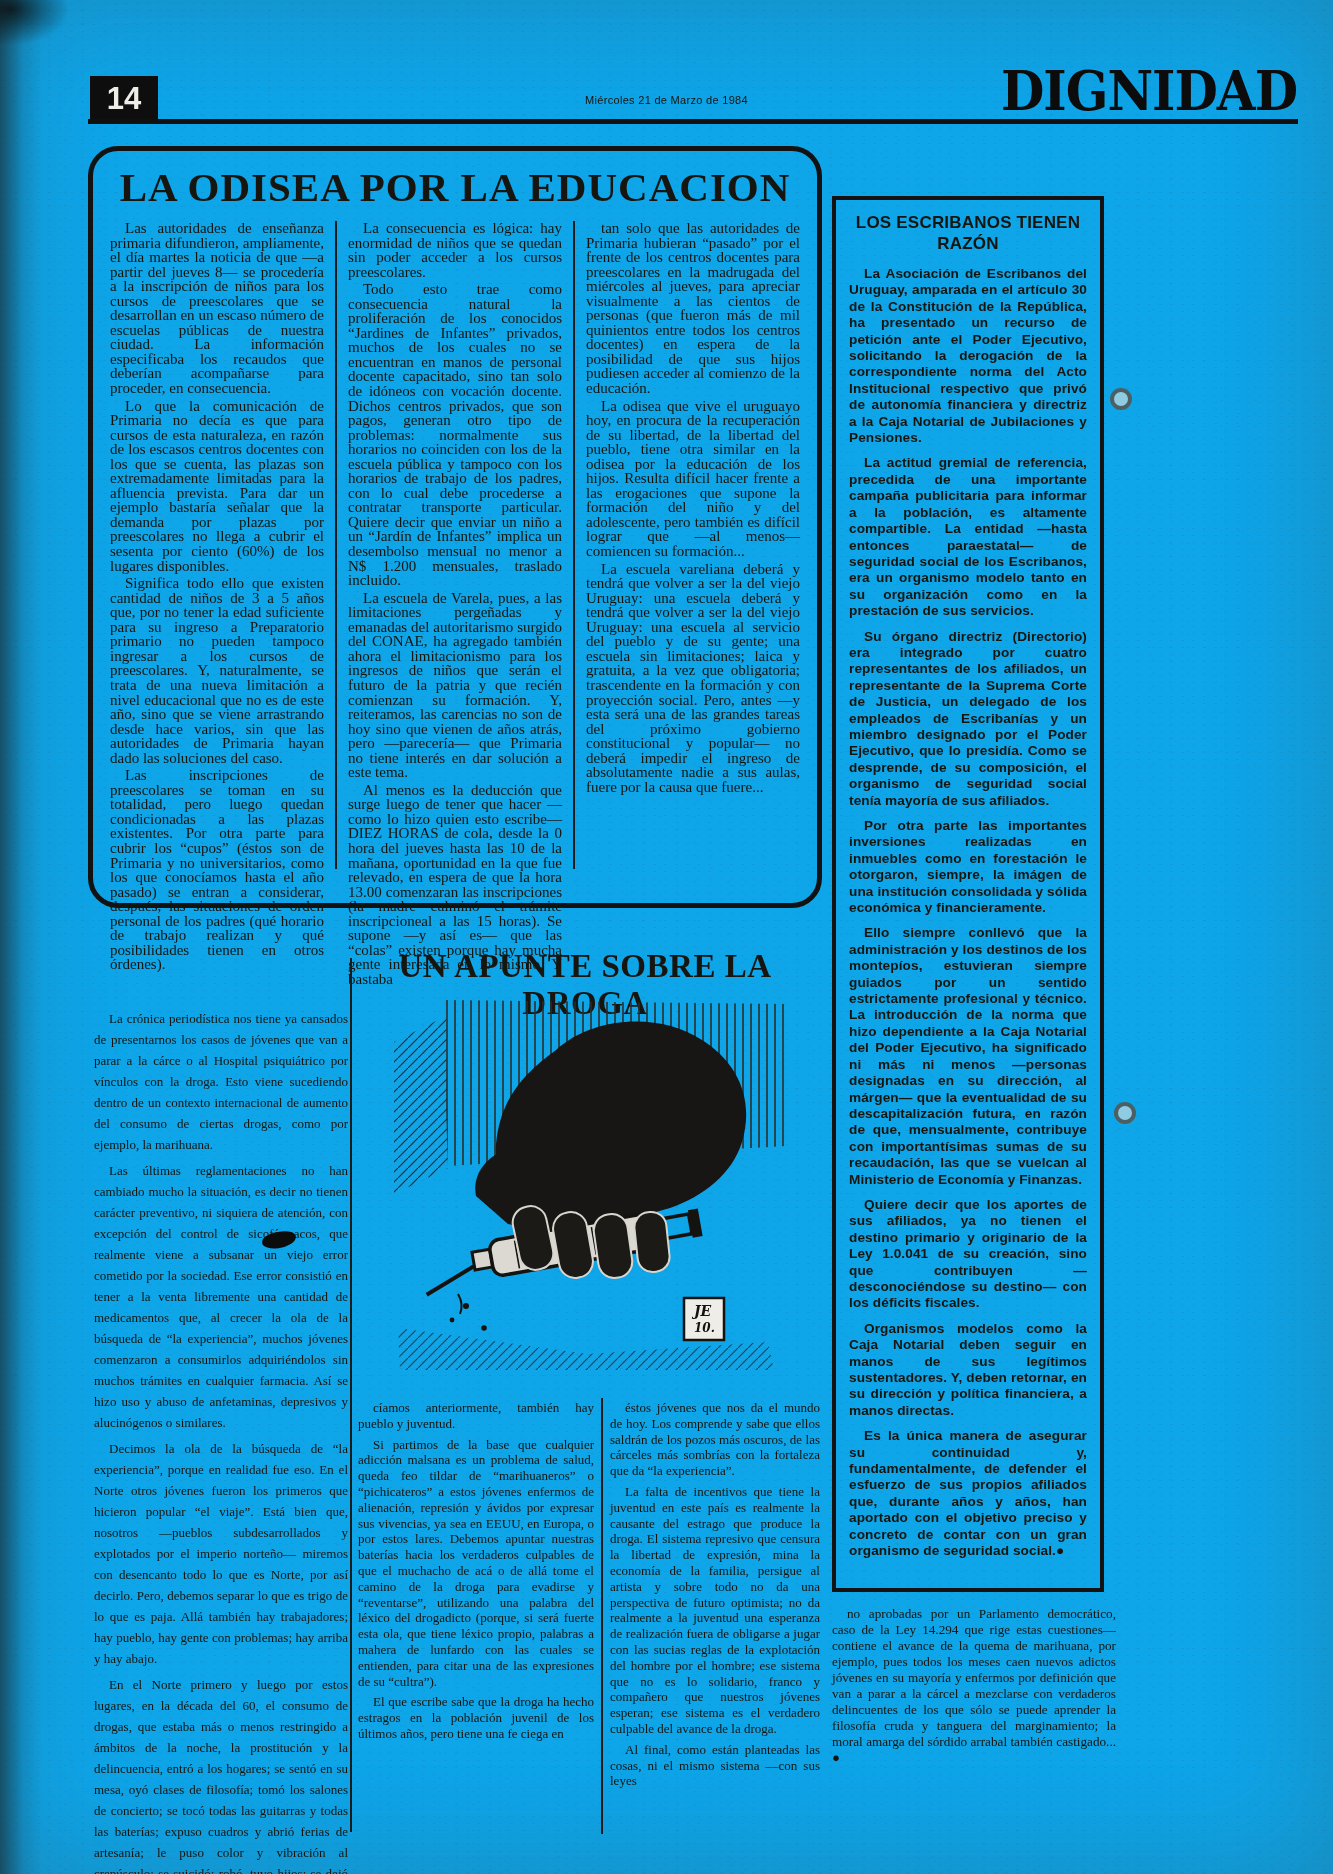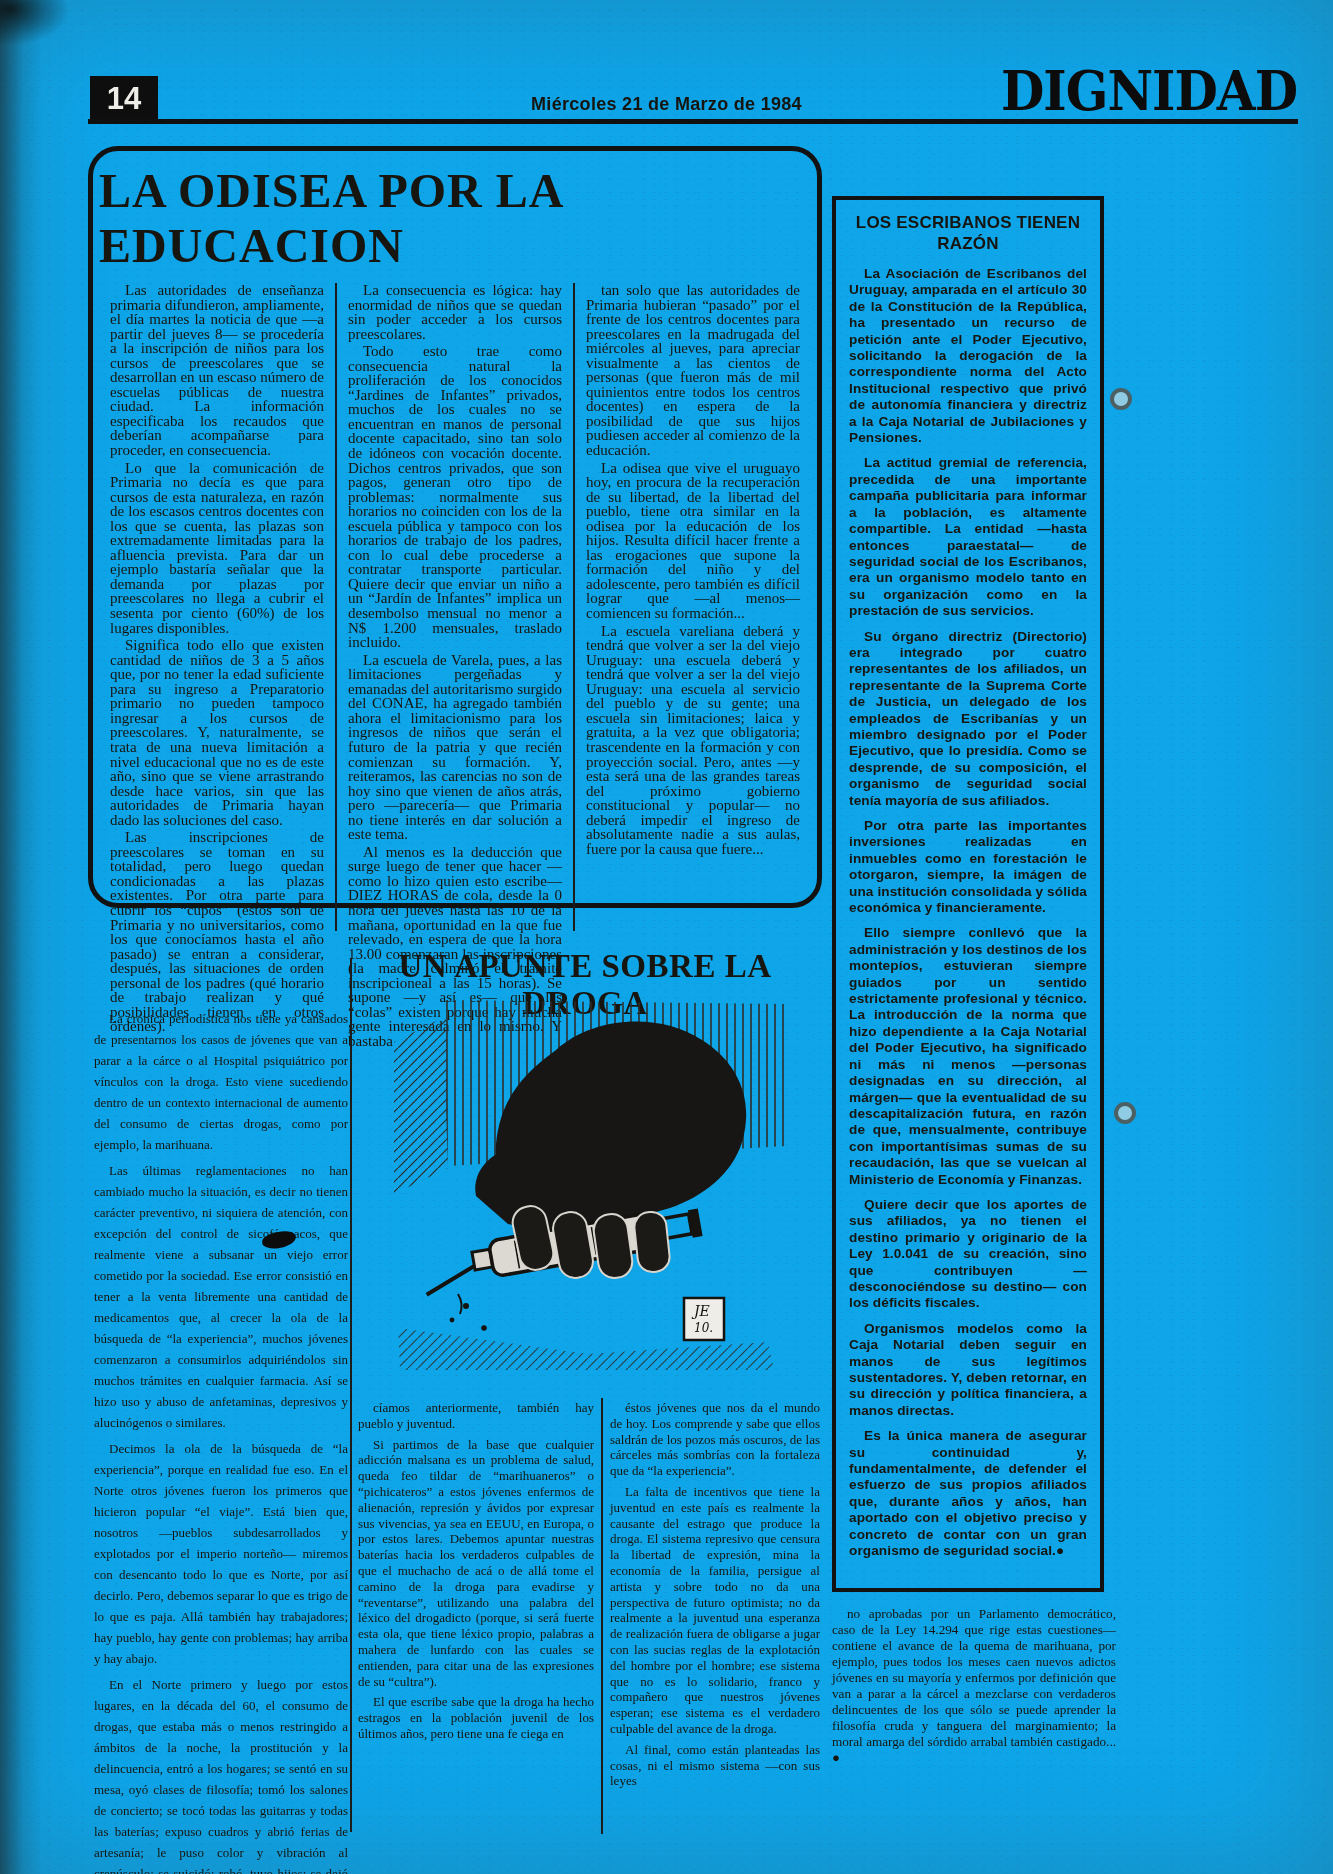--- a/index.html
+++ b/index.html
@@ -23,29 +23,29 @@
     background: linear-gradient(90deg, rgba(25,22,18,.55), rgba(25,22,18,.12) 55%, transparent); }
   .blotch-tl { position:absolute; left:0; top:0; width:70px; height:46px;
     background: radial-gradient(ellipse at 15% 20%, rgba(10,10,8,.8), transparent 70%); }
 
   
   .top-rule { position:absolute; left:88px; top:119px; width:1210px; height:5px; background:#101010; }
   .pageno { position:absolute; left:90px; top:76px; width:68px; height:46px; background:#0e0e0e;
     color:#efede8; font-family:"Liberation Sans",sans-serif; font-weight:bold; font-size:31px;
     display:flex; align-items:center; justify-content:center; }
   .date { position:absolute; left:0; top:94px; width:100%; text-align:center;
-    font-family:"Liberation Sans",sans-serif; font-weight:bold; font-size:18px; letter-spacing:.3px; }
+    font-family:"Liberation Sans",sans-serif; font-weight:normal; font-size:11px; letter-spacing:.3px; }
   .masthead { position:absolute; right:36px; top:62px;
     font-family:"DejaVu Serif", serif; font-weight:900; font-size:50px; letter-spacing:-1px;
     transform: scaleY(1.08); color:#0c0c0c; }
 
   
   .edu-box { position:absolute; left:88px; top:146px; width:734px; height:762px;
     border:5px solid #121212; border-radius:30px; padding:10px 6px 8px; background:transparent; }
-  .edu-title { font-weight:bold; font-size:48px; letter-spacing:1px;
+  .edu-title { text-align:center; font-weight:bold; font-size:41px; letter-spacing:1px;
     font-family:"Liberation Serif",serif; margin:2px 0 10px; }
   .edu-cols { display:flex; height:648px; }
   .edu-col { flex:1; padding:0 11px; font-size:15px; line-height:14.55px; text-align:justify; }
   .edu-col + .edu-col { border-left:2px solid #1c1c1c; }
   .edu-col p, .body-col p, .sidebar-text p, .cont-text p { text-indent:15px; margin-bottom:3px; }
 
   
   .sidebar-box { position:absolute; left:832px; top:196px; width:272px; height:1396px;
     border:4px solid #121212; padding:12px 13px 8px; }
   .sidebar-title { text-align:center; font-family:"Liberation Sans",sans-serif; font-weight:bold;
@@ -61,21 +61,21 @@
     font-size:13px; line-height:21px; text-align:justify; }
   .left-col p, .mid-col p, .right-col p { text-indent:15px; margin-bottom:5px; }
   .ink-blob { position:absolute; left:262px; top:1232px; width:34px; height:16px;
     background:#0c0c0c; border-radius:50% 40% 55% 45%; transform:rotate(-8deg); }
 
   
   .droga-title { position:absolute; left:352px; top:948px; width:466px; text-align:center;
     font-weight:bold; font-size:33px; letter-spacing:.5px; font-family:"Liberation Serif",serif; }
   .v-div-left  { position:absolute; left:350px; top:958px; width:2px; height:874px; background:#1c1c1c; }
   .v-div-mid   { position:absolute; left:601px; top:1398px; width:2px; height:436px; background:#1c1c1c; }
-  .illustration { position:absolute; left:388px; top:998px; width:416px; height:388px; }
+  .illustration { position:absolute; left:388px; top:998px; width:416px; height:388px;font-weight:bold; }
   .mid-col  { position:absolute; left:358px; top:1400px; width:236px; font-size:13px; line-height:15.8px; text-align:justify; }
   .right-col{ position:absolute; left:610px; top:1400px; width:210px; font-size:13px; line-height:15.8px; text-align:justify; }
 
   
   .hole { position:absolute; width:22px; height:22px; border:4px solid rgba(40,38,32,.65);
     border-radius:50%; background:rgba(230,228,222,.6); }
   .hole-1 { left:1110px; top:388px; }
   .hole-2 { left:1114px; top:1102px; }
 </style>
 </head>

